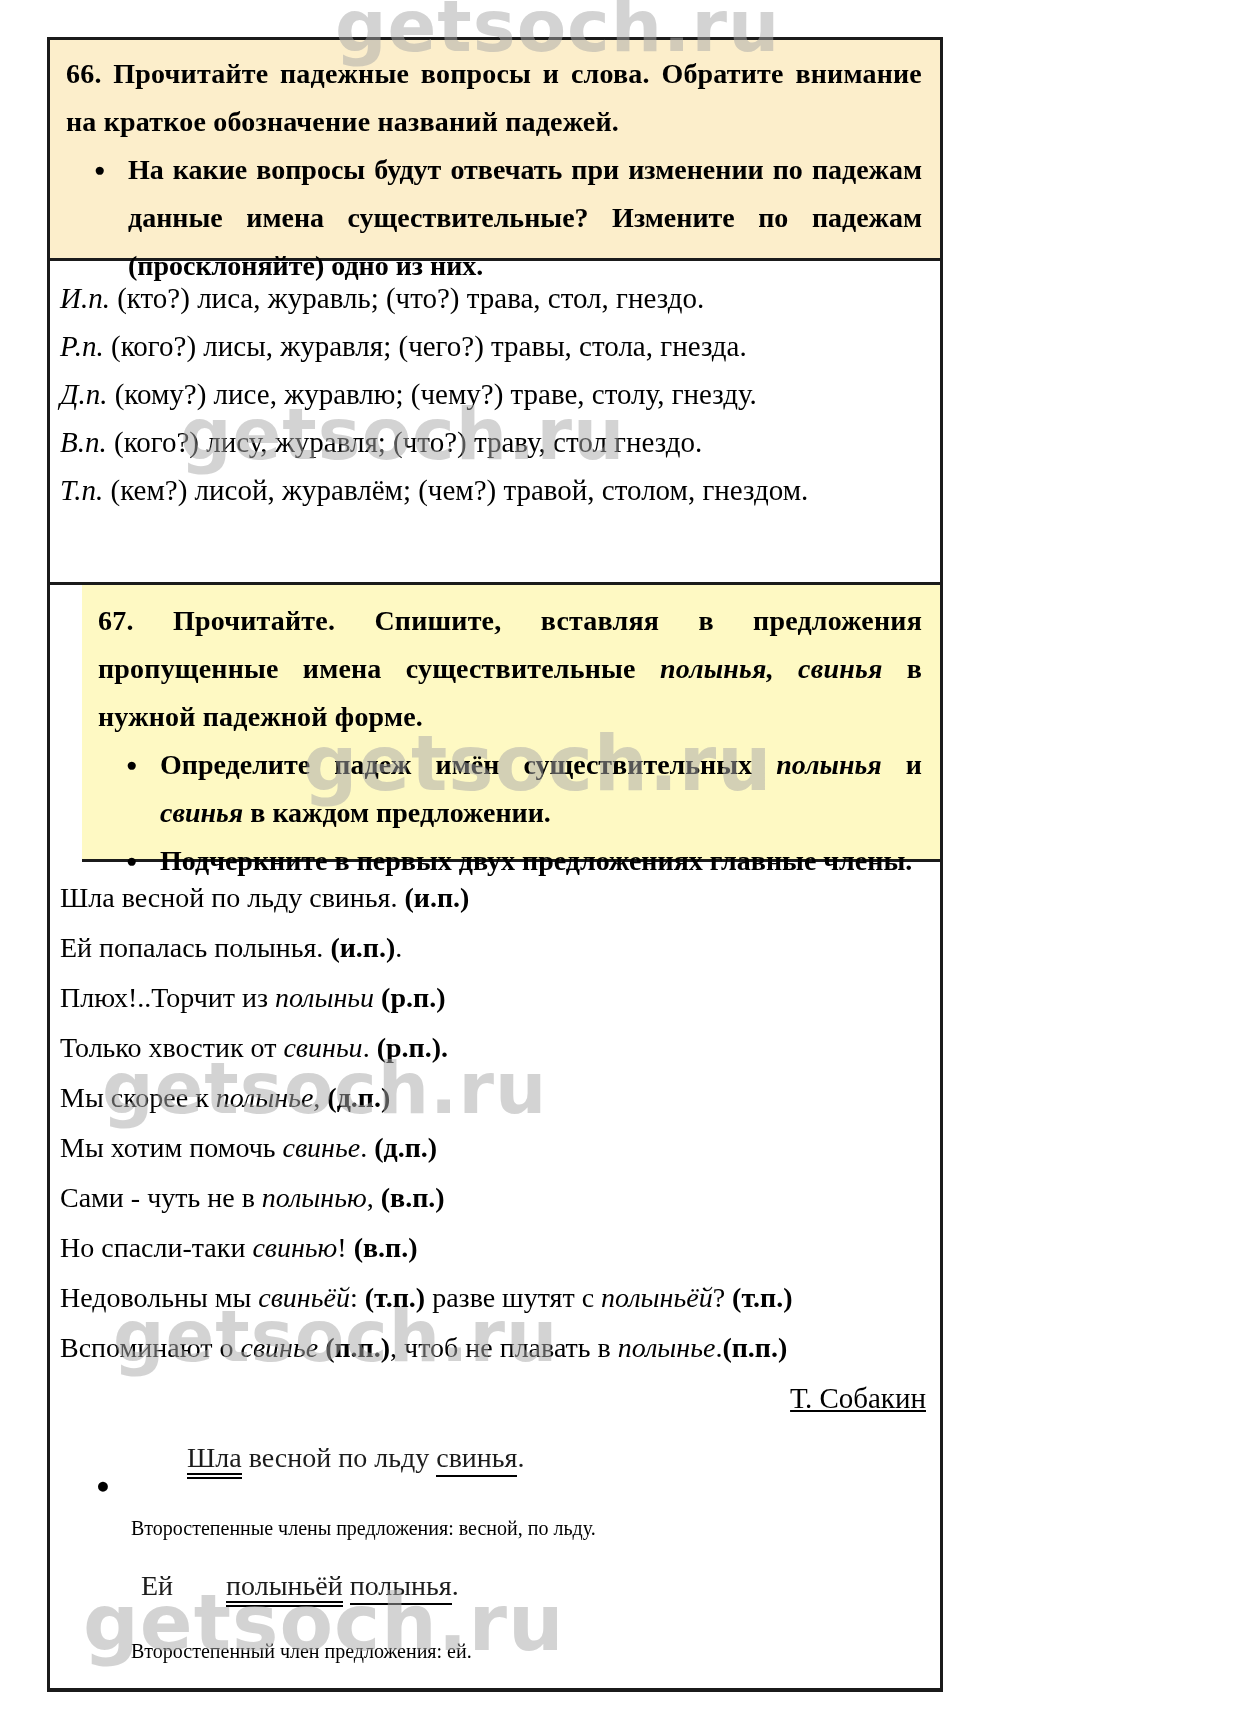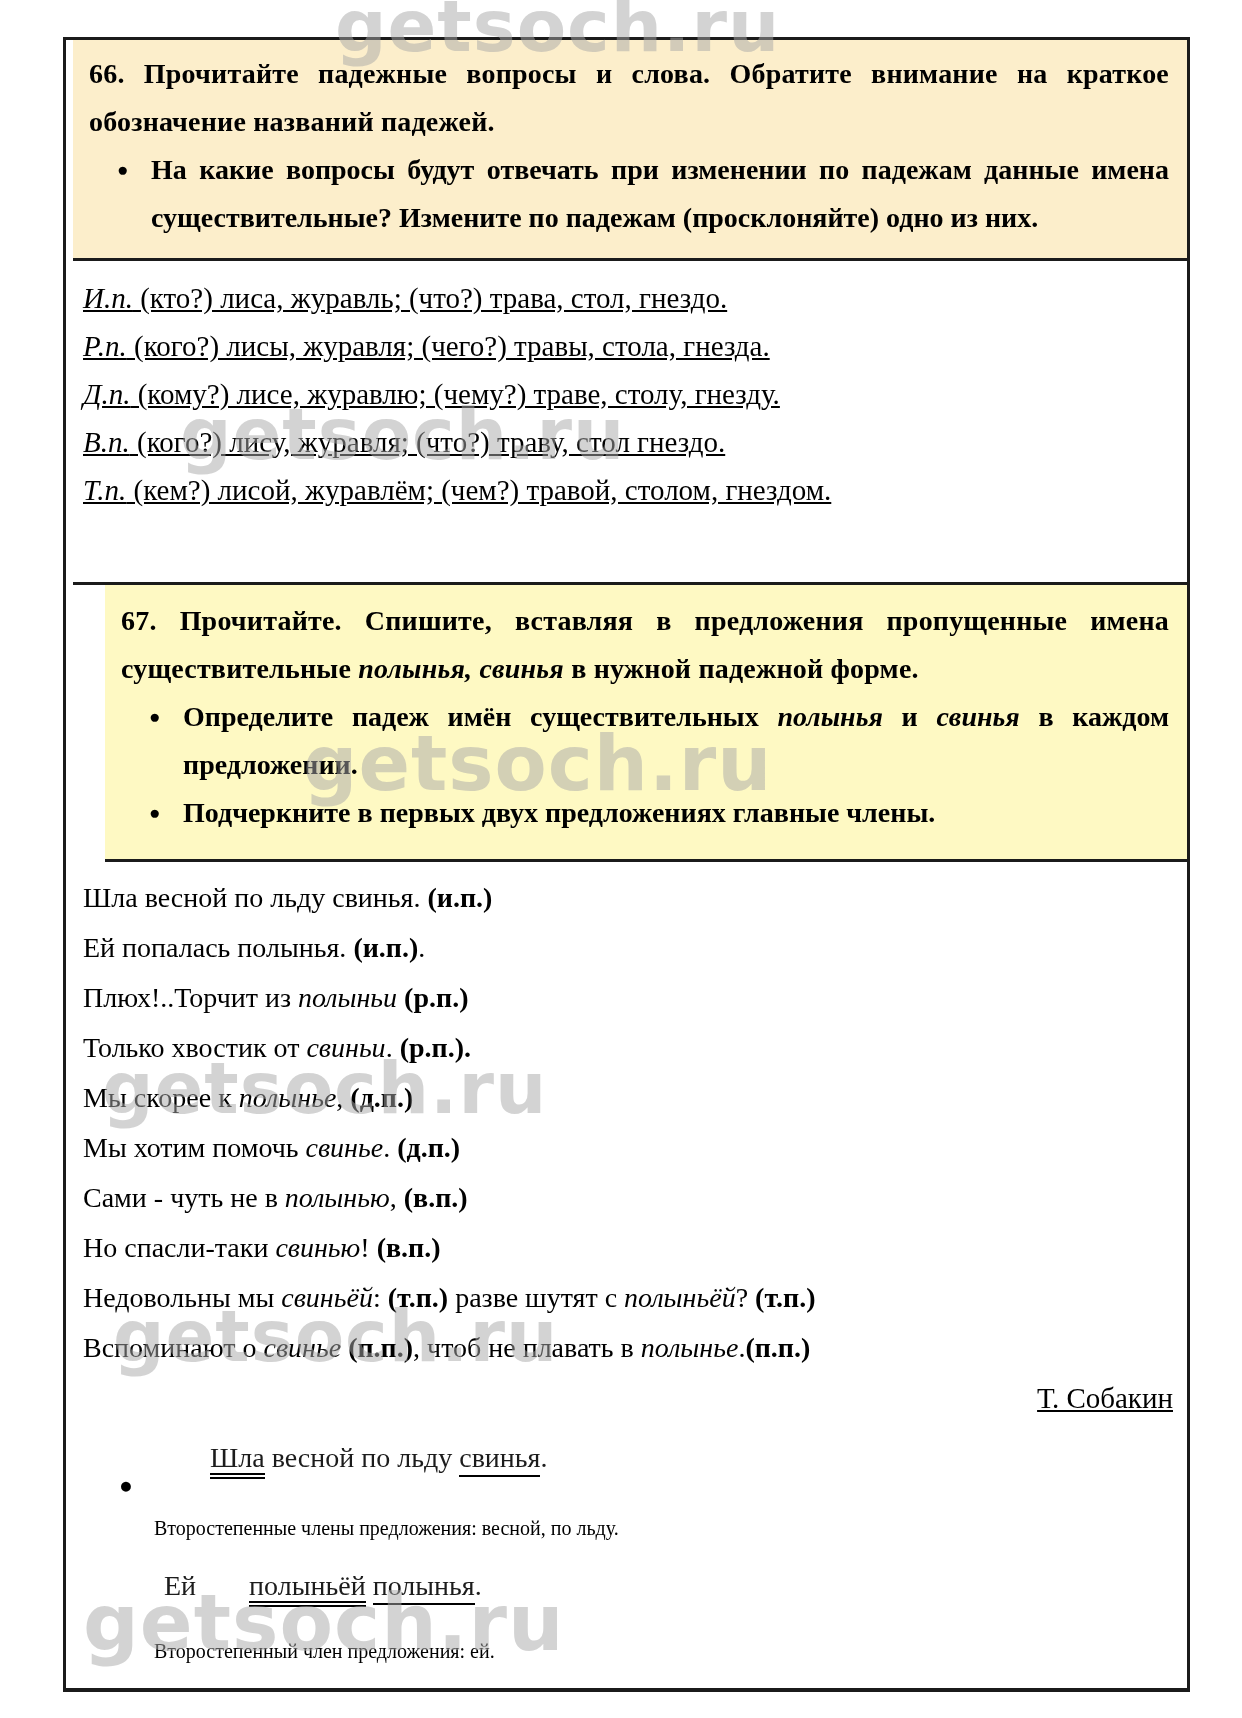--- a/index.html
+++ b/index.html
@@ -1,40 +1,39 @@
 <!DOCTYPE html>
 <html lang="ru"><head>
 <meta charset="utf-8">
 <style>
   html,body{margin:0;padding:0;}
   body{
     width:1242px;height:1718px;position:relative;background:#ffffff;
     font-family:"Liberation Serif", serif;color:#000;overflow:hidden;
   }
   .sheet{
-    position:absolute;left:63px;top:37px;width:1127px;
+    position:absolute;left:47px;top:37px;width:896px;
     box-sizing:border-box;
     border:3px solid #1b1b1b;border-bottom-width:4px;
     background:#fff;
-    padding-left:7px;
   }
   .sec{box-sizing:border-box;position:relative;}
   .sec-border{border-bottom:3px solid #1b1b1b;}
   .cream{background:#fceecb;}
   .sec1{height:221px;padding:10px 18px 0 16px;}
   .sec2{height:324px;padding:13px 14px 0 10px;}
   .sec3{height:277px;padding:12px 18px 0 16px;}
   .sec4{height:826px;padding:11px 14px 0 10px;}
 
   .task-head{font-weight:bold;font-size:28px;line-height:48px;text-align:justify;letter-spacing:0.2px;}
   .bullet-row{display:flex;font-weight:bold;font-size:28px;line-height:48px;}
   .bullet-dot{flex:0 0 34px;margin-left:28px;font-size:19px;}
   .bullet-text{flex:1;text-align:justify;}
 
-  .decl-row{font-size:29px;line-height:48px;white-space:nowrap;text-decoration:underline;}
+  .decl-row{font-size:29px;line-height:48px;white-space:nowrap;}
   .case-label{font-style:italic;}
 
   .sentence-row{font-size:28px;line-height:50px;white-space:nowrap;}
   .seg-b{font-weight:bold;}
   .seg-i{font-style:italic;text-align:center;}
   .seg-u1{border-bottom:2px solid #000;padding-bottom:2px;}
   .seg-u2{border-bottom:6px double #000;margin-left:46px;}
 
   .author-line{font-size:29px;line-height:50px;text-align:right;margin-top:0;text-decoration:underline;}
 

